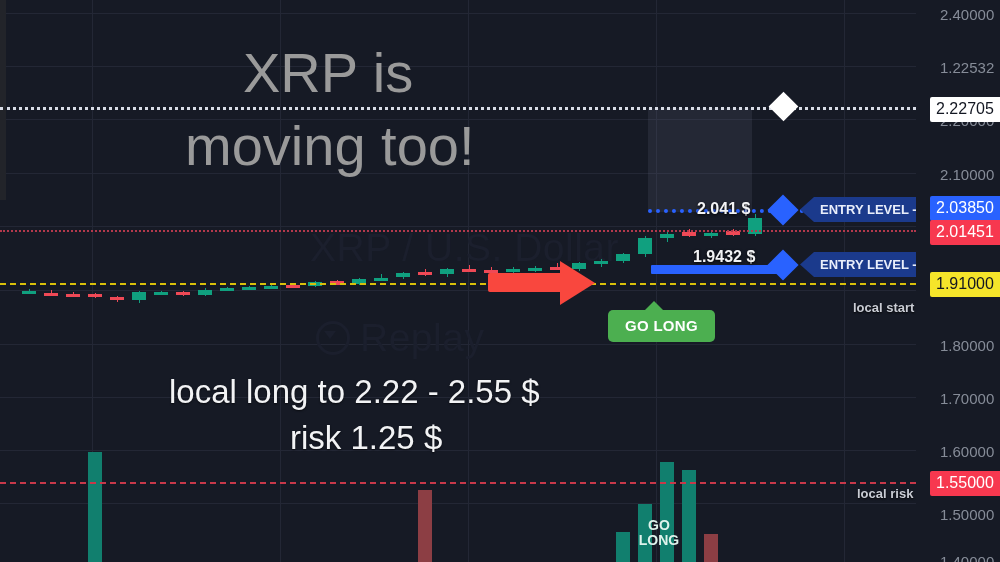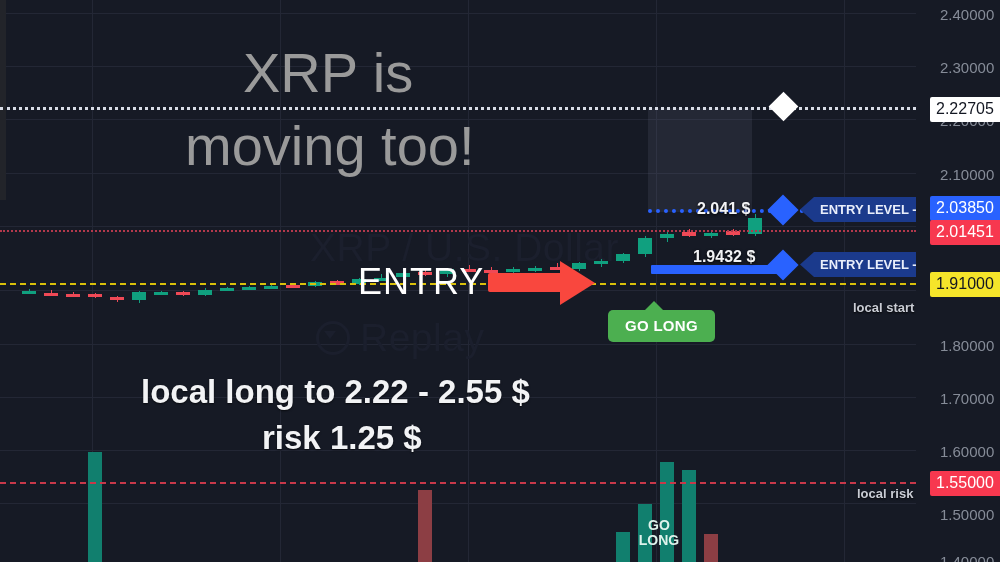--- a/index.html
+++ b/index.html
@@ -20,22 +20,22 @@
   .replay-dot{display:inline-block;width:28px;height:28px;border-radius:50%;border:3px solid #1b1f2d;position:relative;}
   .replay-dot:after{content:"";position:absolute;left:5px;top:7px;width:12px;height:8px;
      background:#1b1f2d;clip-path:polygon(0 0,50% 100%,100% 0);}
 
   
   .headline{position:absolute;color:#9a9a9a;font-size:56px;font-weight:400;line-height:1.18;
             white-space:nowrap;letter-spacing:0px;}
   .hl1{left:243px;top:40px;}
   .hl2{left:185px;top:113px;}
 
-  .bottom-note{position:absolute;color:#f2f3f5;font-size:33px;font-weight:700;white-space:nowrap;
-     text-shadow:0 1px 2px rgba(0,0,0,.6);}
+  .bottom-note{position:absolute;color:#f2f3f5;font-size:33px;font-weight:400;white-space:nowrap;
+     text-shadow:0 1px 2px rgba(0,0,0,.6);margin-left:28px;}
   .bn1{left:141px;top:373px;}
   .bn2{left:262px;top:419px;}
 
   .entry-word{position:absolute;left:358px;top:261px;color:#ffffff;font-size:36px;letter-spacing:1px;}
 
   
   .hline{position:absolute;left:0;width:916px;height:0;}
   .dash-yellow{border-top:2px dashed #d9c00a;}
   .dash-red{border-top:2px dashed #c8384a;}
   .dot-red{border-top:2px dotted #b2384c;}
@@ -230,31 +230,30 @@
     <div class="go-long" style="left:608px;top:310px;">GO LONG</div>
 
     <div class="go-long-vol" style="left:637px;top:518px;width:44px;">
       <div>GO</div>
       <div>LONG</div>
     </div>
 
     <div class="headline hl2">moving too!</div>
     <div class="headline hl1">XRP is</div>
 
-    <div class="entry-word">ENTRY</div>
     <div class="arrow-shaft" style="left:488px;top:273px;width:75px;height:19px;"></div>
     <div class="arrow-head" style="left:560px;top:261px;"></div>
 
     <div class="bottom-note bn1">local long to 2.22 - 2.55 $</div>
     <div class="bottom-note bn2">risk 1.25 $</div>
   </div>
 
   <div class="axis-pane">
     <div class="tick" style="top:6px">2.40000</div>
-    <div class="tick" style="top:59px">2.30000</div>
+    <div class="tick" style="top:59px">1.22532</div>
     <div class="tick" style="top:112px">2.20000</div>
     <div class="tick" style="top:166px">2.10000</div>
     <div class="tick" style="top:219px">2.00000</div>
     <div class="tick" style="top:283px">1.90000</div>
     <div class="tick" style="top:337px">1.80000</div>
     <div class="tick" style="top:390px">1.70000</div>
     <div class="tick" style="top:443px">1.60000</div>
     <div class="tick" style="top:506px">1.50000</div>
     <div class="tick" style="top:553px">1.40000</div>
 

